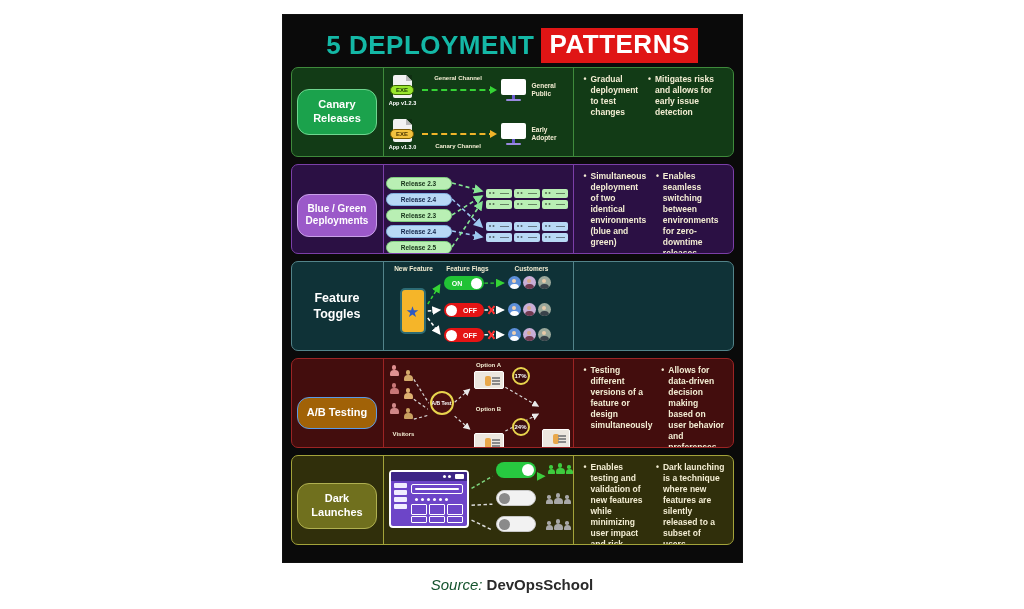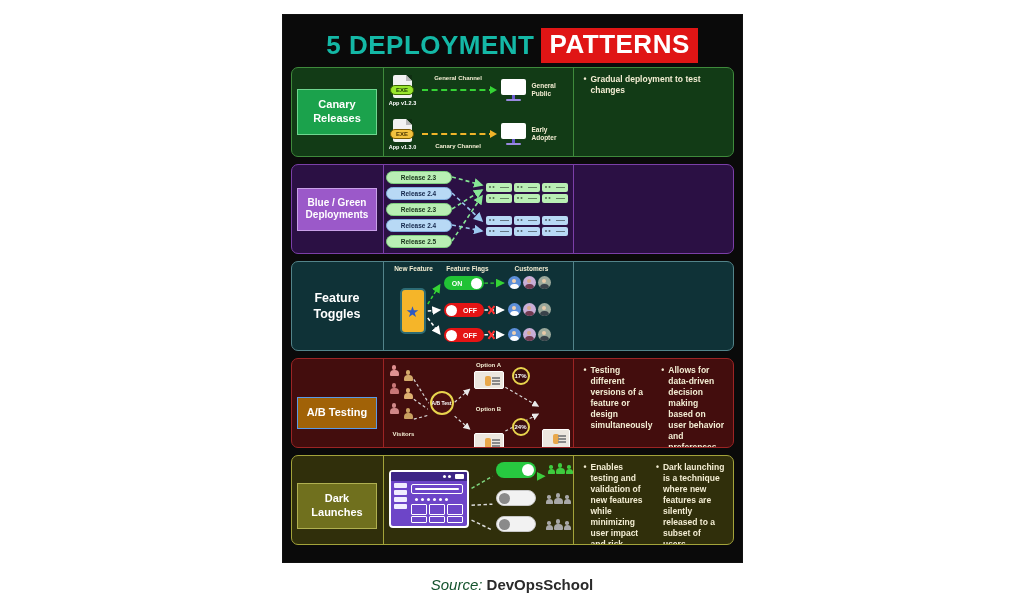--- a/index.html
+++ b/index.html
@@ -14,21 +14,21 @@
 
   
   .section { display:grid; grid-template-columns:92px 190px 1fr; height:90px; border-radius:7px; margin-bottom:7px; border:1.5px solid var(--accent); overflow:hidden; }
   .s1 { --accent:#3f8a3c; background:#123b16; }
   .s2 { --accent:#7b3fa8; background:#2b1044; }
   .s3 { --accent:#53848a; background:#0f3237; }
   .s4 { --accent:#9c2424; background:#430d0d; }
   .s5 { --accent:#a3a33a; background:#302f0b; }
 
   .label-col { display:flex; align-items:center; justify-content:center; border-right:1.5px solid var(--accent); padding:4px; }
-  .pill { width:80px; text-align:center; color:#fff; font-size:11px; font-weight:800; line-height:1.25; border-radius:0; padding:8px 4px; }
+  .pill { width:80px; text-align:center; color:#fff; font-size:11px; font-weight:800; line-height:1.25; border-radius:12px; padding:8px 4px; }
   .pill-green  { background:#1ba24c; border:1.5px solid #6fd68f; }
   .pill-purple { background:#9b59c9; border:1.5px solid #c9a0e8; font-size:10px; }
   .pill-blue   { background:#a16207; border:1.5px solid #5a9ae8;margin-top:8px; }
   .pill-olive  { background:#70701e; border:1.5px solid #b0b050; }
   .label-plain { color:#fff; font-size:12.5px; font-weight:800; text-align:center; line-height:1.3; }
 
   .diagram-col { position:relative; border-right:1.5px solid var(--accent); }
   .bullets-col { display:flex; justify-content:center; gap:9px; padding:6px 8px 6px 10px; }
   .bullet { display:flex; gap:4px; font-size:8.5px; font-weight:700; color:#f3edd3; line-height:1.3; }
   .bullet::before { content:"•"; color:#f3edd3; }
@@ -180,20 +180,23 @@
             <div class="mon-stand"></div>
             <div class="mon-base"></div>
         </div>
         <div class="audience">Early Adopter</div>
       </div>
     </div>
     <div class="bullets-col">
       <div class="bullet">
           <span>Gradual deployment to test changes</span>
         </div>
+      <div class="bullet">
+          <span>Mitigates risks and allows for early issue detection</span>
+        </div>
     </div>
   </div>
 
   <div class="section s2">
     <div class="label-col">
       <div class="pill pill-purple">Blue / Green Deployments</div>
     </div>
     <div class="diagram-col bg-diagram">
       <div class="releases">
         <div class="rel-pill rel-green">Release 2.3</div>
@@ -228,20 +231,28 @@
         </div>
         <div class="server-grid">
           <div class="server b"></div>
             <div class="server b"></div>
             <div class="server b"></div>
           <div class="server b"></div>
             <div class="server b"></div>
             <div class="server b"></div>
         </div>
       </div>
+    </div>
+    <div class="bullets-col">
+      <div class="bullet">
+          <span>Simultaneous deployment of two identical environments (blue and green)</span>
+        </div>
+      <div class="bullet">
+          <span>Enables seamless switching between environments for zero-downtime releases</span>
+        </div>
     </div>
   </div>
 
   <div class="section s3">
     <div class="label-col">
       <div class="label-plain">Feature Toggles</div>
     </div>
     <div class="diagram-col">
       <div class="ft-header" style="left:4px;width:52px;">New Feature</div>
       <div class="ft-header" style="left:56px;width:56px;">Feature Flags</div>

